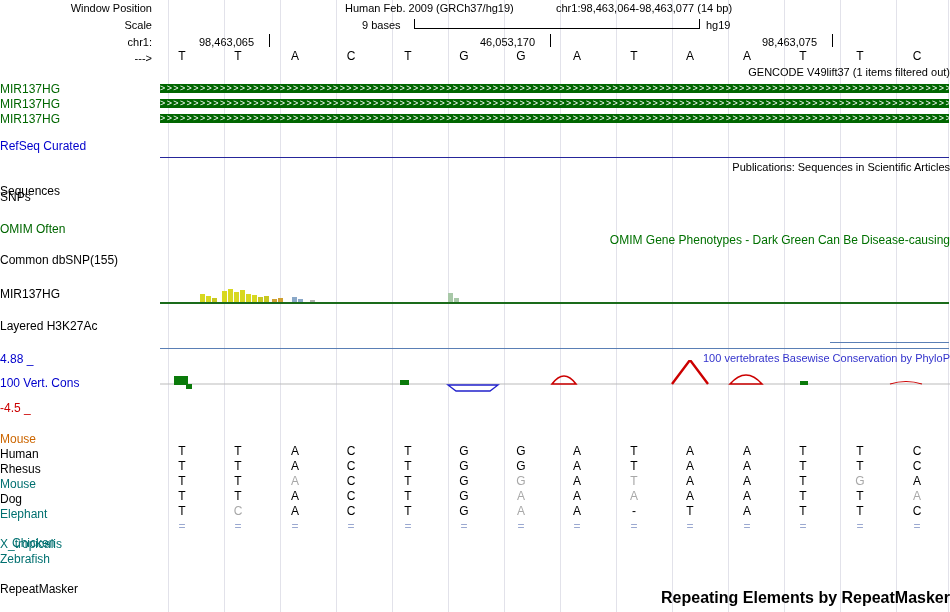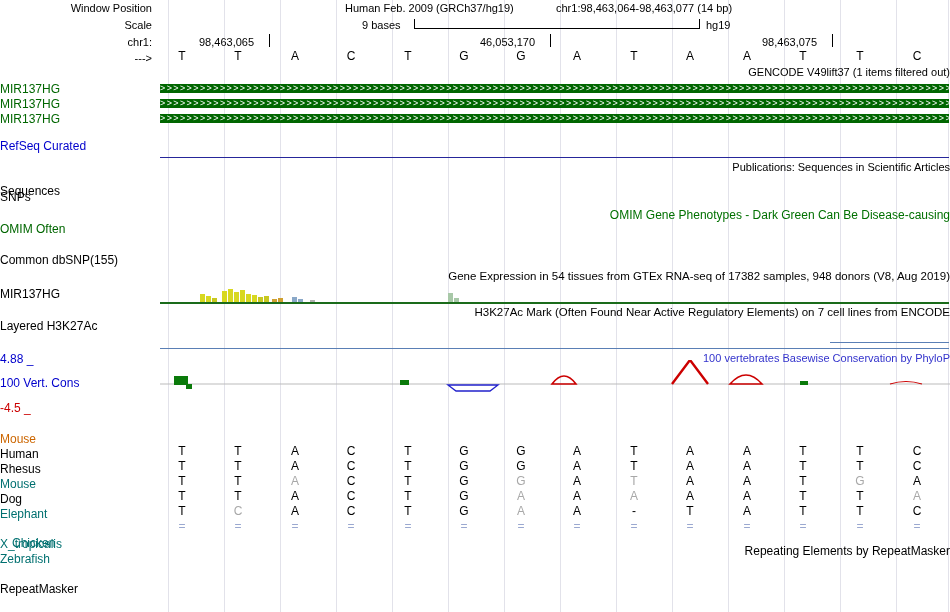--- a/index.html
+++ b/index.html
@@ -107,21 +107,21 @@
     left: 160px;
     width: 789px;
     height: 1px;
     background: #1a6b1a;
   }
   .lbl-blue { color: #0000cc; }
   .lbl-green { color: #006600; }
   .lbl-orange { color: #cc6600; }
   .lbl-red { color: #cc0000; }
   .lbl-teal { color: #007070; }
-  .txt-green { color: #007000; }
+  .txt-green { color: #007000; margin-top: 25px; }
   .txt-blue { color: #3333cc; }
   .cons-row .base { font-size: 12px; }
   .faint { color: #a8a8a8; }
   .mid { color: #9aa8d0; }
   svg { display: block; }
 </style>
 </head>
 <body>
 
 <div id="browser">
@@ -193,21 +193,20 @@
 
   <div class="center-title" style="top:161px;">Publications: Sequences in Scientific Articles</div>
   <div class="label-col" style="top:184px;">Sequences</div>
   <div class="label-col" style="top:190px;">SNPs</div>
 
   <div class="center-title txt-green" style="top:208px;font-size:12px;">OMIM Gene Phenotypes - Dark Green Can Be Disease-causing</div>
   <div class="label-col lbl-green" style="top:222px;">OMIM Often</div>
 
   <div class="label-col" style="top:253px;">Common dbSNP(155)</div>
 
-  <div class="center-title" style="top:270px;font-size:11.5px;">Gene Expression in 54 tissues from GTEx RNA-seq of 17382 samples, 948 donors (V8, Aug 2019)</div>
   <div class="label-col" style="top:287px;">MIR137HG</div>
   <svg width="790" height="22" style="position:absolute;left:160px;top:283px;">
     <rect x="40" y="11" width="5" height="8" fill="#d8d820"></rect>
     <rect x="46" y="13" width="5" height="6" fill="#d8d820"></rect>
     <rect x="52" y="15" width="5" height="4" fill="#c8c820"></rect>
     <rect x="62" y="8" width="5" height="11" fill="#d8d820"></rect>
     <rect x="68" y="6" width="5" height="13" fill="#d8d820"></rect>
     <rect x="74" y="9" width="5" height="10" fill="#d8d820"></rect>
     <rect x="80" y="7" width="5" height="12" fill="#d8d820"></rect>
     <rect x="86" y="11" width="5" height="8" fill="#d8d820"></rect>
@@ -217,21 +216,20 @@
     <rect x="112" y="16" width="5" height="3" fill="#cfa030"></rect>
     <rect x="118" y="15" width="5" height="4" fill="#cfa030"></rect>
     <rect x="132" y="14" width="5" height="5" fill="#8aa8c8"></rect>
     <rect x="138" y="16" width="5" height="3" fill="#8aa8c8"></rect>
     <rect x="150" y="17" width="5" height="2" fill="#b0b0b0"></rect>
     <rect x="288" y="10" width="5" height="9" fill="#a8c8a8"></rect>
     <rect x="294" y="15" width="5" height="4" fill="#a8c8a8"></rect>
   </svg>
   <div class="green-sep" style="top:302px;height:2px;background:#1a6b1a;"></div>
 
-  <div class="center-title" style="top:306px;font-size:11.5px;">H3K27Ac Mark (Often Found Near Active Regulatory Elements) on 7 cell lines from ENCODE</div>
   <div class="label-col" style="top:319px;">Layered H3K27Ac</div>
 
   <div class="label-col lbl-blue" style="top:352px;">4.88 _</div>
   <div class="label-col lbl-blue" style="top:376px;">100 Vert. Cons</div>
   <div class="label-col lbl-red" style="top:401px;">-4.5 _</div>
   <div class="center-title txt-blue" style="top:352px;">100 vertebrates Basewise Conservation by PhyloP</div>
   <div style="position:absolute;left:160px;top:348px;width:789px;height:1px;background:#5a7fb5;"></div>
   <div style="position:absolute;left:830px;top:342px;width:119px;height:1px;background:#5a7fb5;"></div>
 
   <svg width="790" height="48" style="position:absolute;left:160px;top:360px;">
@@ -356,16 +354,16 @@
     <div class="base mid" style="left:678px;">=</div>
     <div class="base mid" style="left:735px;">=</div>
     <div class="base mid" style="left:791px;">=</div>
     <div class="base mid" style="left:848px;">=</div>
     <div class="base mid" style="left:905px;">=</div>
   </div>
 
   <div class="cons-row" style="position:absolute;left:0;top:534px;height:15px;"></div>
   <div class="cons-row" style="position:absolute;left:0;top:549px;height:15px;"></div>
 
-  <div class="center-title" style="top:544px;font-size:12px;">Repeating Elements by RepeatMasker</div>
+  <div class="center-title" style="top:589px;font-size:16px;font-weight:bold;">Repeating Elements by RepeatMasker</div>
   <div class="label-col" style="top:582px;">RepeatMasker</div>
 
 </div>
 
 </body></html>

